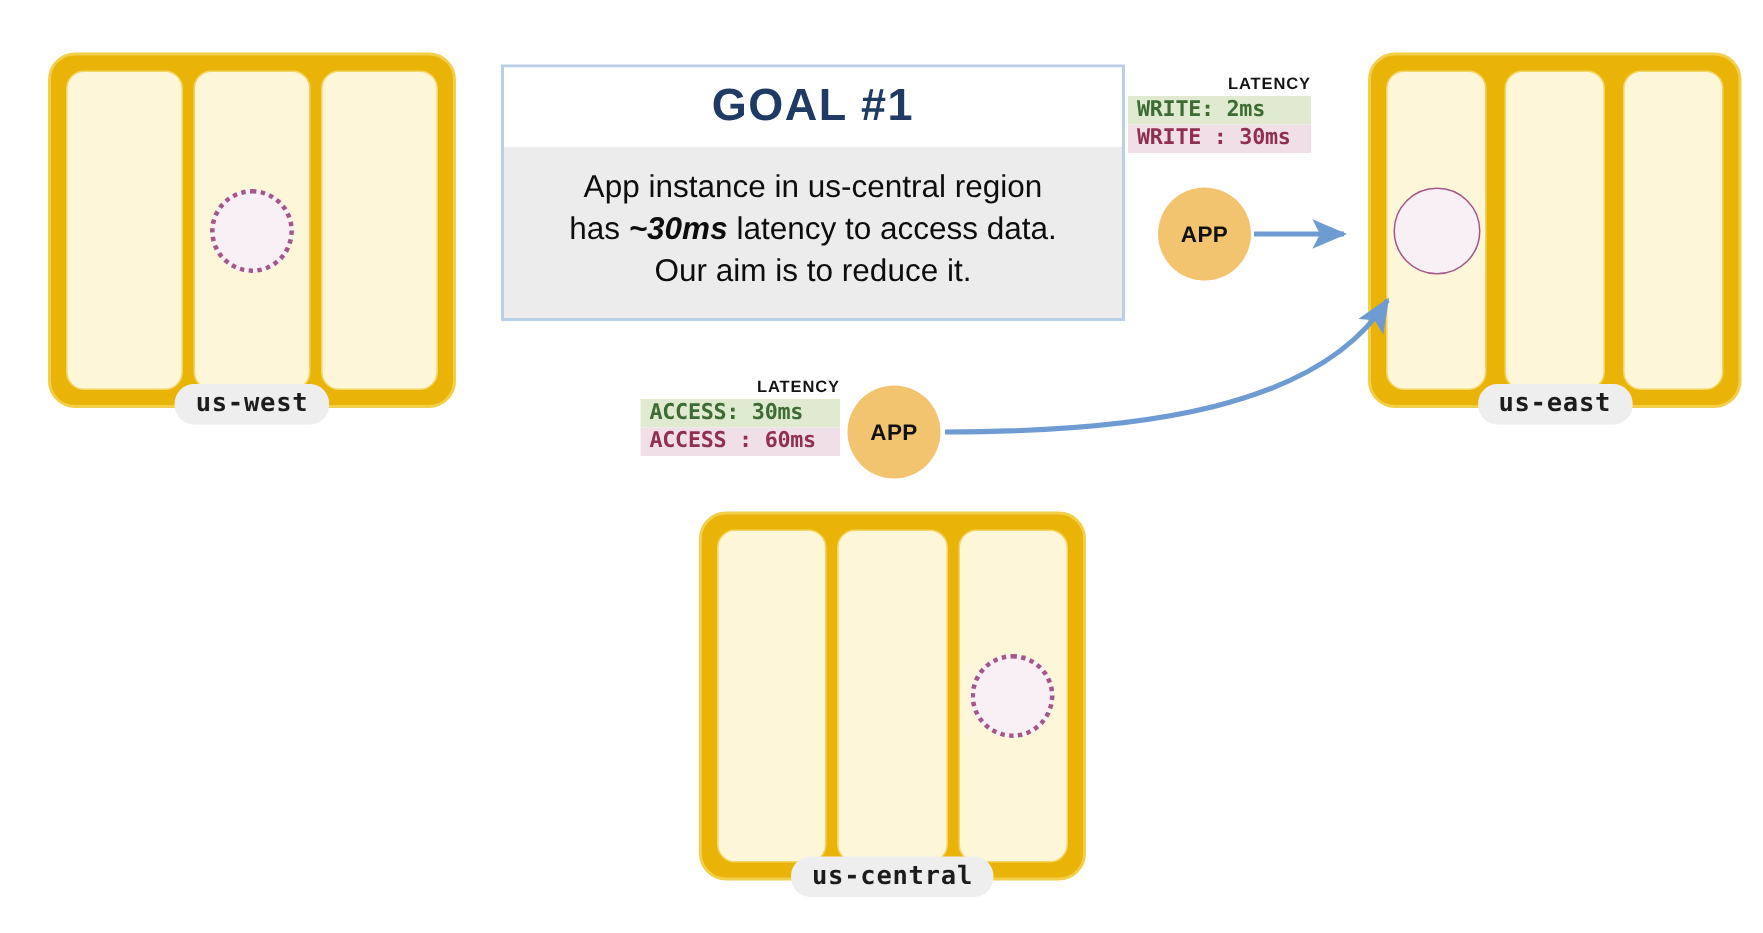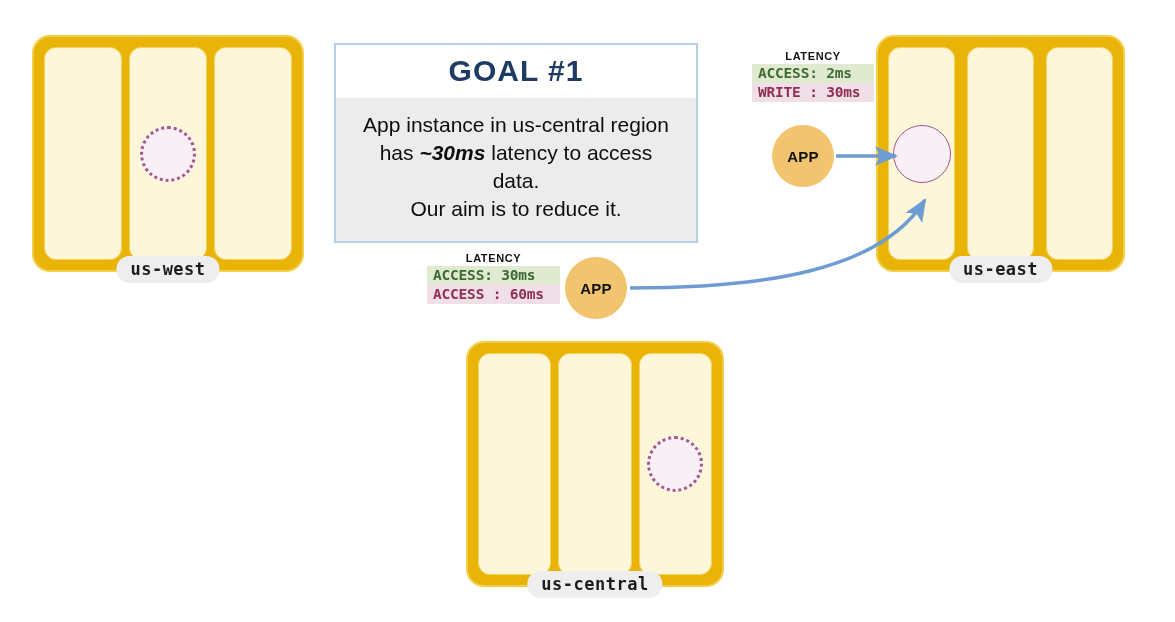--- a/index.html
+++ b/index.html
@@ -95,21 +95,21 @@
     text-align: center;
   }
 
   
   .latency {
     position: absolute;
     z-index: 8;
     font-family: "DejaVu Sans Mono", "Liberation Mono", monospace;
   }
   .latency-title {
-    text-align: center;
+    text-align: right;
     font-family: "Liberation Sans", sans-serif;
     font-size: 11px;
     font-weight: 700;
     color: #131313;
     letter-spacing: 0.6px;
     margin-bottom: 2px;
   }
   .latency-row {
     font-size: 14.5px;
     font-weight: 700;
@@ -124,21 +124,21 @@
   .latency-row.write {
     background: #f0dfe6;
     color: #8f2f52;
   }
 
   
   #goal-panel {
     position: absolute;
     left: 334px;
     top: 43px;
-    width: 364px;
+    width: 416px;
     box-sizing: border-box;
     border: 2px solid #b9cfe8;
     background: #ffffff;
     z-index: 9;
   }
   #goal-header {
     background: #ffffff;
     text-align: center;
     padding: 9px 0 10px 0;
   }
@@ -191,21 +191,21 @@
 
   <div class="region" id="region-us-west" style="left:32px; top:35px; width:272px; height:237px;">
     <div class="zone"></div>
     <div class="zone">
       <div class="replica follower"></div>
     </div>
     <div class="zone"></div>
     <div class="region-label">us-west</div>
   </div>
 
-  <div class="region" id="region-us-east" style="left:876px; top:35px; width:249px; height:237px;gap:12px;">
+  <div class="region" id="region-us-east" style="left:912px; top:35px; width:249px; height:237px;gap:12px;">
     <div class="zone">
       <div class="replica leader"></div>
     </div>
     <div class="zone"></div>
     <div class="zone"></div>
     <div class="region-label">us-east</div>
   </div>
 
   <div class="region" id="region-us-central" style="left:466px; top:341px; width:258px; height:246px;">
     <div class="zone"></div>
@@ -219,21 +219,21 @@
   <div class="app-node" id="app-us-east" style="left:772px; top:125px;">
     <span>APP</span>
   </div>
 
   <div class="app-node" id="app-us-central" style="left:565px; top:257px;">
     <span>APP</span>
   </div>
 
   <div class="latency" id="latency-us-east" style="left:752px; top:50px; width:122px;">
     <div class="latency-title">LATENCY</div>
-    <div class="latency-row access">ACCESS: 2ms</div>
+    <div class="latency-row access">WRITE: 2ms</div>
     <div class="latency-row write">WRITE : 30ms</div>
   </div>
 
   <div class="latency" id="latency-us-central" style="left:427px; top:252px; width:133px;">
     <div class="latency-title">LATENCY</div>
     <div class="latency-row access">ACCESS: 30ms</div>
     <div class="latency-row write">ACCESS : 60ms</div>
   </div>
 
   <div id="goal-panel">

